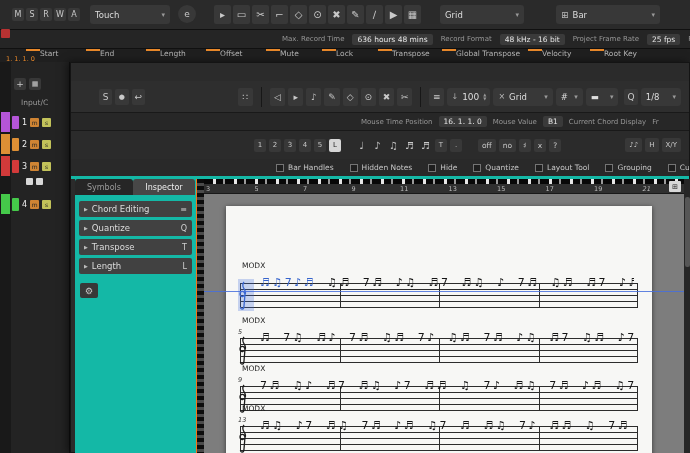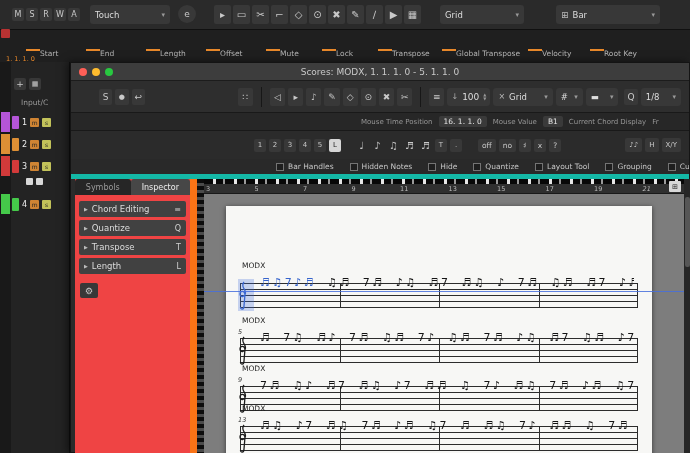--- a/index.html
+++ b/index.html
@@ -79,20 +79,30 @@
       <span class="lbl">Grid</span>
       <span class="caret">▾</span>
     </div>
     <div class="combo abs" style="left:556px;top:5px;width:104px;height:19px;">
       <span style="font-size:9px;color:#bbb;">⊞</span>
       <span class="lbl">Bar</span>
       <span class="caret">▾</span>
     </div>
   </div>
 
+  <div class="abs" style="left:0;top:30px;width:690px;height:19px;background:#252525;border-bottom:1px solid #101010;display:flex;align-items:center;padding-left:282px;gap:8px;overflow:hidden;">
+    <span class="row-label">Max. Record Time</span>
+    <span class="val-chip">636 hours 48 mins</span>
+    <span class="row-label">Record Format</span>
+    <span class="val-chip">48 kHz - 16 bit</span>
+    <span class="row-label">Project Frame Rate</span>
+    <span class="val-chip">25 fps</span>
+    <span class="row-label">Project Pan Law</span>
+
+  </div>
 
   <div class="abs" style="left:0;top:49px;width:690px;height:13px;display:flex;padding-left:26px;">
     <div class="colhdr" style="width:60px;">
         <div class="tick"></div>
         <span>Start</span>
       </div>
     <div class="colhdr" style="width:60px;">
         <div class="tick"></div>
         <span>End</span>
       </div>
@@ -171,28 +181,20 @@
     <div class="trk-row" style="top:132px;">
       <span class="swatch" style="background: rgb(69, 201, 74);"></span>
       <span class="trknum">4</span>
       <span class="mini" style="background:#cf8433;">m</span>
       <span class="mini" style="background:#c2c25a;">s</span>
     </div>
   </div>
 
   <div class="abs" style="left:70px;top:62px;width:620px;height:391px;background:#2b2b2b;border:1px solid #141414;box-shadow:-3px 0 8px rgba(0,0,0,.5);">
 
-    <div class="abs" style="left:0;top:0;width:100%;height:18px;background:#3d3d3d;border-bottom:1px solid #1c1c1c;">
-      <div class="abs" style="left:8px;top:5px;display:flex;gap:5px;">
-        <span class="light" style="background:#ff5f57;"></span>
-        <span class="light" style="background:#febc2e;"></span>
-        <span class="light" style="background:#28c840;"></span>
-      </div>
-      <div class="abs" style="left:0;top:4px;width:100%;text-align:center;font-size:9px;color:#c9c9c9;pointer-events:none;">Scores: MODX, 1. 1. 1. 0 - 5. 1. 1. 0</div>
-    </div>
 
     <div class="abs" style="left:0;top:18px;width:100%;height:32px;background:#2e2e2e;border-bottom:1px solid #191919;display:flex;align-items:center;padding:0 8px 0 28px;gap:3px;">
       <span class="chip" style="width:14px;height:16px;font-size:9px;">S</span>
       <span class="chip" style="width:14px;height:16px;font-size:7px;">●</span>
       <span class="chip" style="width:14px;height:16px;font-size:9px;">↩</span>
       <span class="chip" style="width:16px;height:18px;font-size:9px;margin-left:90px;">∷</span>
       <span class="sep"></span>
       <span class="chip sw-tool">◁</span>
       <span class="chip sw-tool">▸</span>
       <span class="chip sw-tool">♪</span>
@@ -261,21 +263,21 @@
       <span class="chip" style="height:13px;padding:0 4px;font-size:7.5px;">no</span>
       <span class="chip" style="height:13px;padding:0 4px;font-size:7.5px;">♯</span>
       <span class="chip" style="height:13px;padding:0 4px;font-size:7.5px;">x</span>
       <span class="chip" style="height:13px;padding:0 4px;font-size:7.5px;">?</span>
       <span style="flex:1;"></span>
       <span class="chip" style="height:14px;padding:0 4px;font-size:7px;">♪♪</span>
       <span class="chip" style="height:14px;padding:0 4px;font-size:7px;">H</span>
       <span class="chip" style="height:14px;padding:0 4px;font-size:7px;">X/Y</span>
     </div>
 
-    <div class="abs" style="left:0;top:96px;width:100%;height:20px;background:#292929;border-bottom:5px solid #14b8a6;display:flex;align-items:center;padding-left:205px;gap:16px;overflow:hidden;">
+    <div class="abs" style="left:0;top:96px;width:100%;height:20px;background:#292929;border-bottom:3px solid #14b8a6;display:flex;align-items:center;padding-left:205px;gap:16px;overflow:hidden;">
       <label class="cb">
           <span class="cbbox"></span>
           <span class="cl">Bar Handles</span>
         </label>
       <label class="cb">
           <span class="cbbox"></span>
           <span class="cl">Hidden Notes</span>
         </label>
       <label class="cb">
           <span class="cbbox"></span>
@@ -292,21 +294,21 @@
       <label class="cb">
           <span class="cbbox"></span>
           <span class="cl">Grouping</span>
         </label>
       <label class="cb">
           <span class="cbbox"></span>
           <span class="cl">Cut/Rh</span>
         </label>
     </div>
 
-    <div class="abs" style="left:4px;top:116px;width:122px;height:275px;background:#ef4444;border-right:7px solid #f97316;">
+    <div class="abs" style="left:4px;top:116px;width:122px;height:275px;background:#14b8a6;border-right:1px solid #f97316;">
       <div style="display:flex;height:16px;">
         <span style="width:58px;background:#262626;color:#9a9a9a;font-size:8px;display:flex;align-items:center;justify-content:center;border-radius:3px 3px 0 0;">Symbols</span>
         <span style="width:62px;background:#474747;color:#eee;font-size:8px;display:flex;align-items:center;justify-content:center;border-radius:3px 3px 0 0;">Inspector</span>
       </div>
       <div style="padding-top:6px;">
         <div class="insp-sec">
           <span class="arr">▶</span>
           <span class="sl">Chord Editing</span>
           <span class="badge">≡</span>
         </div>

